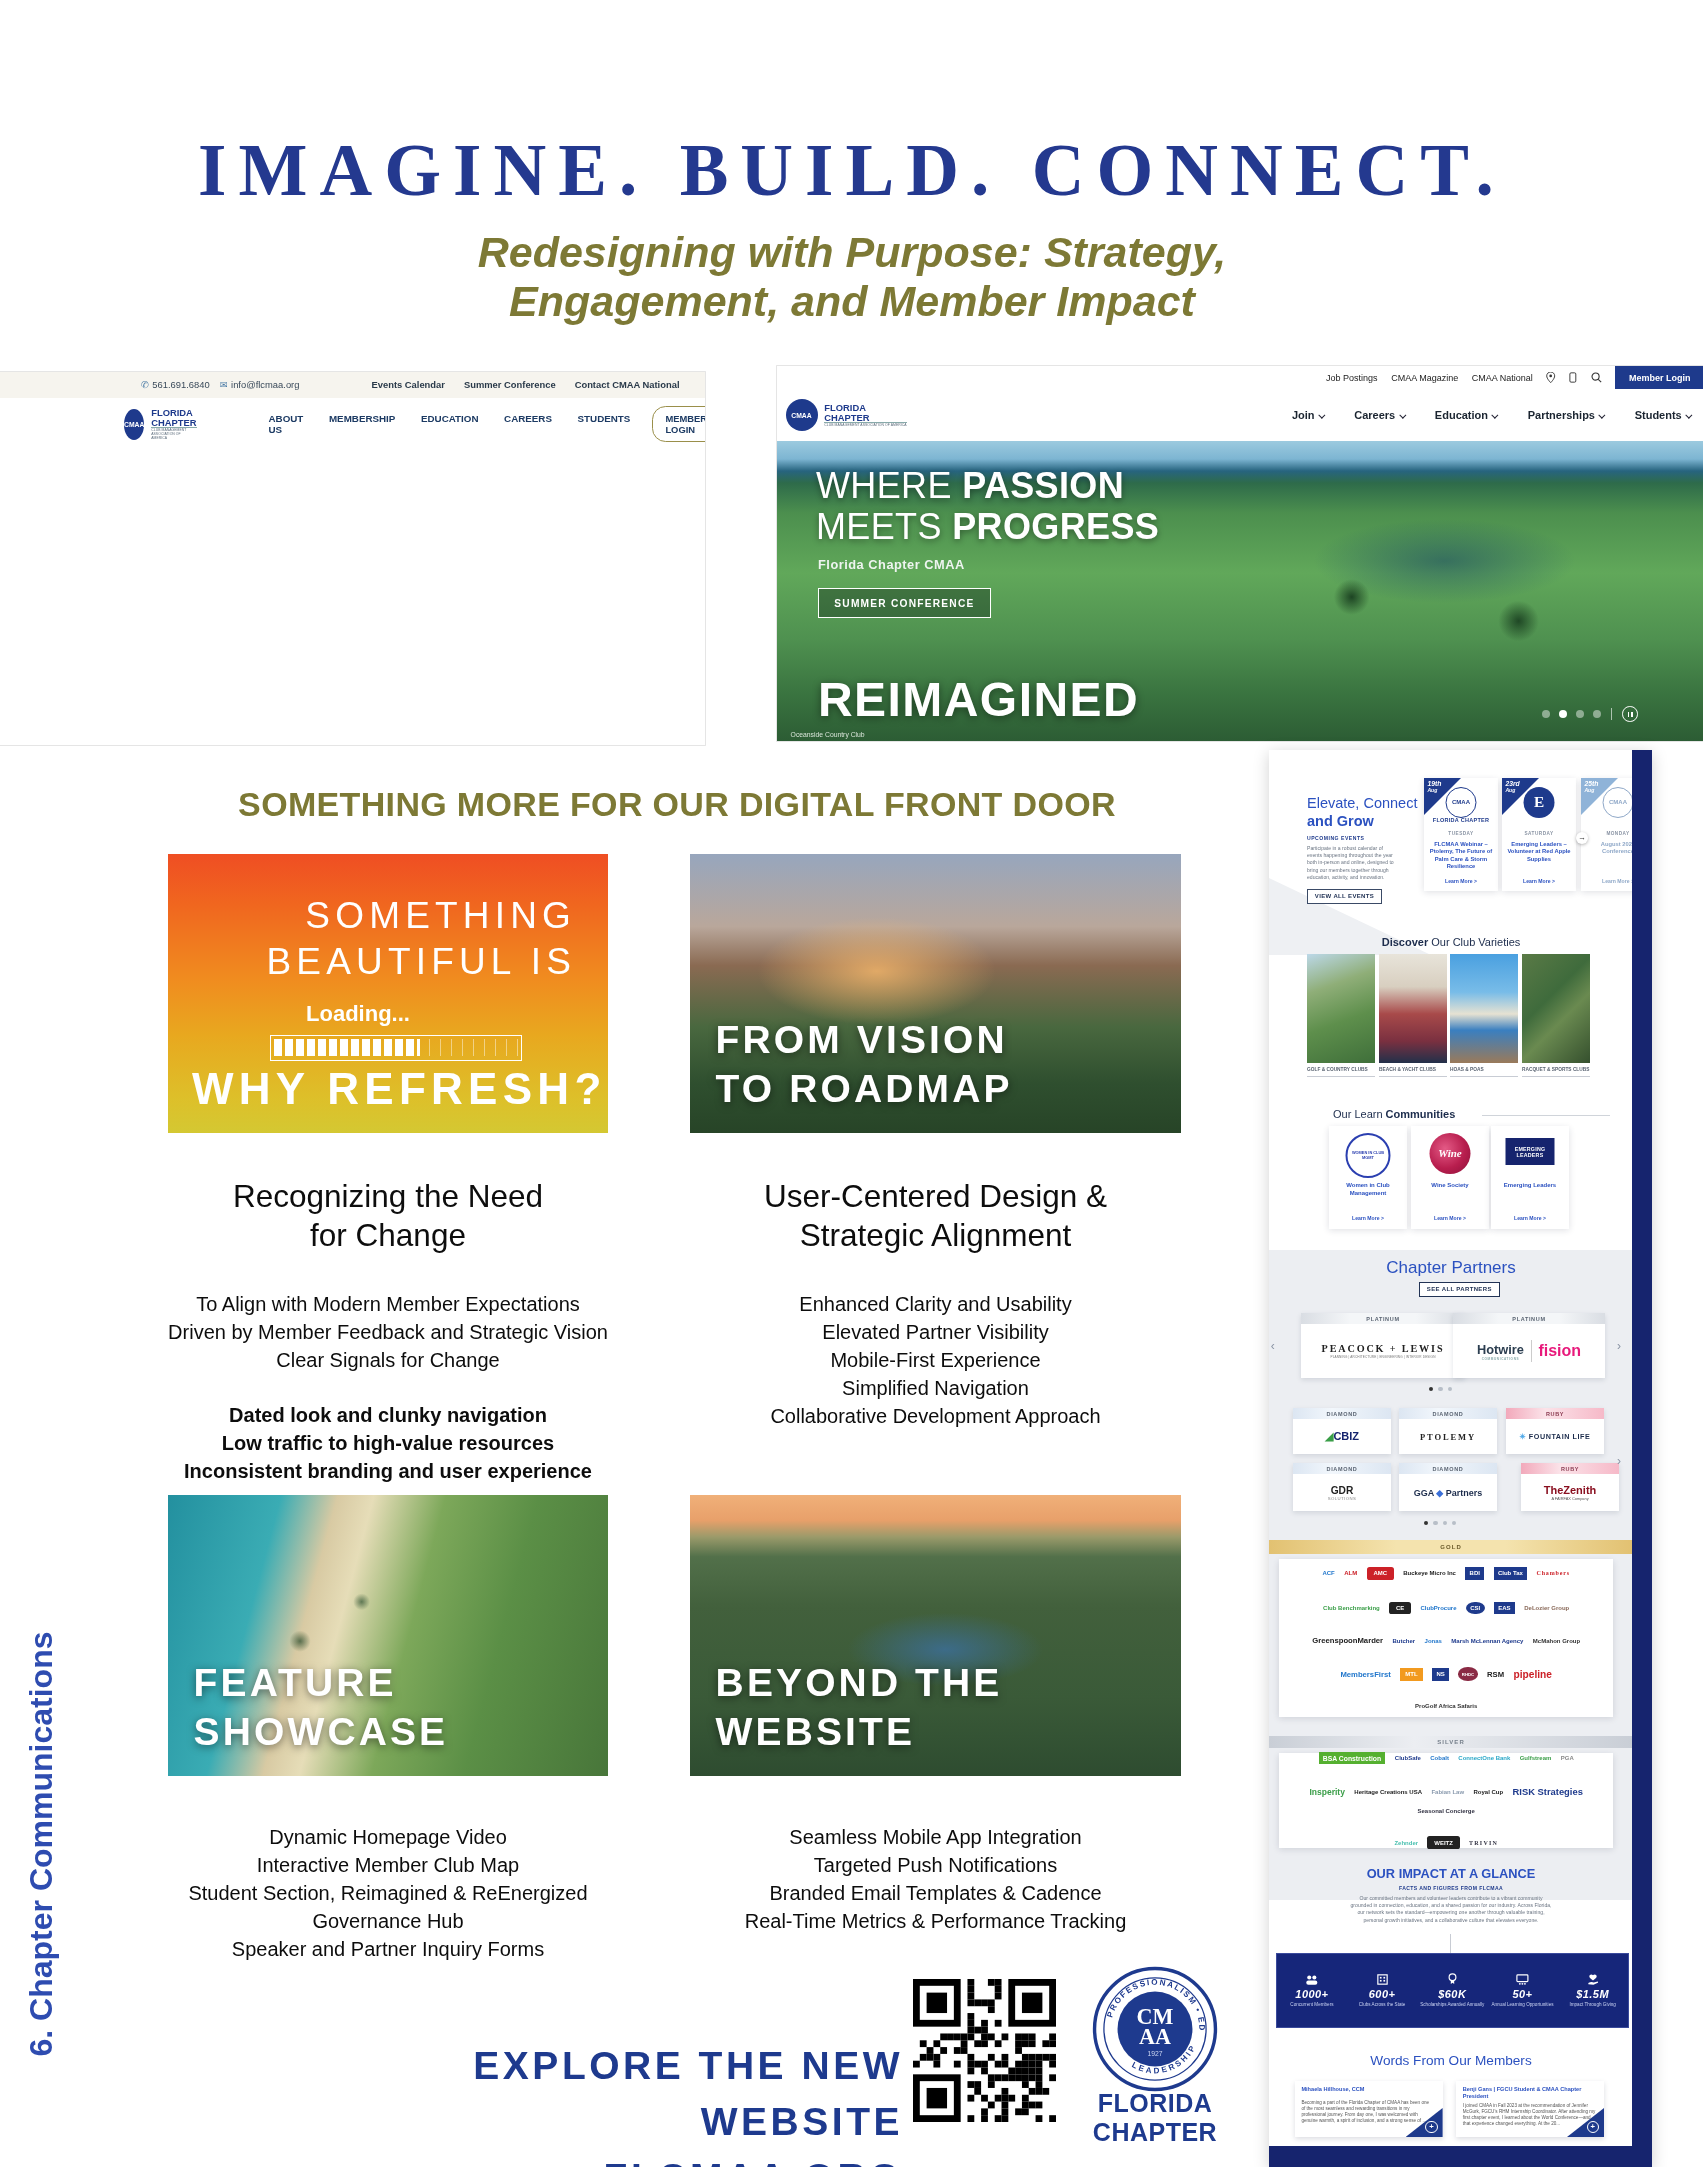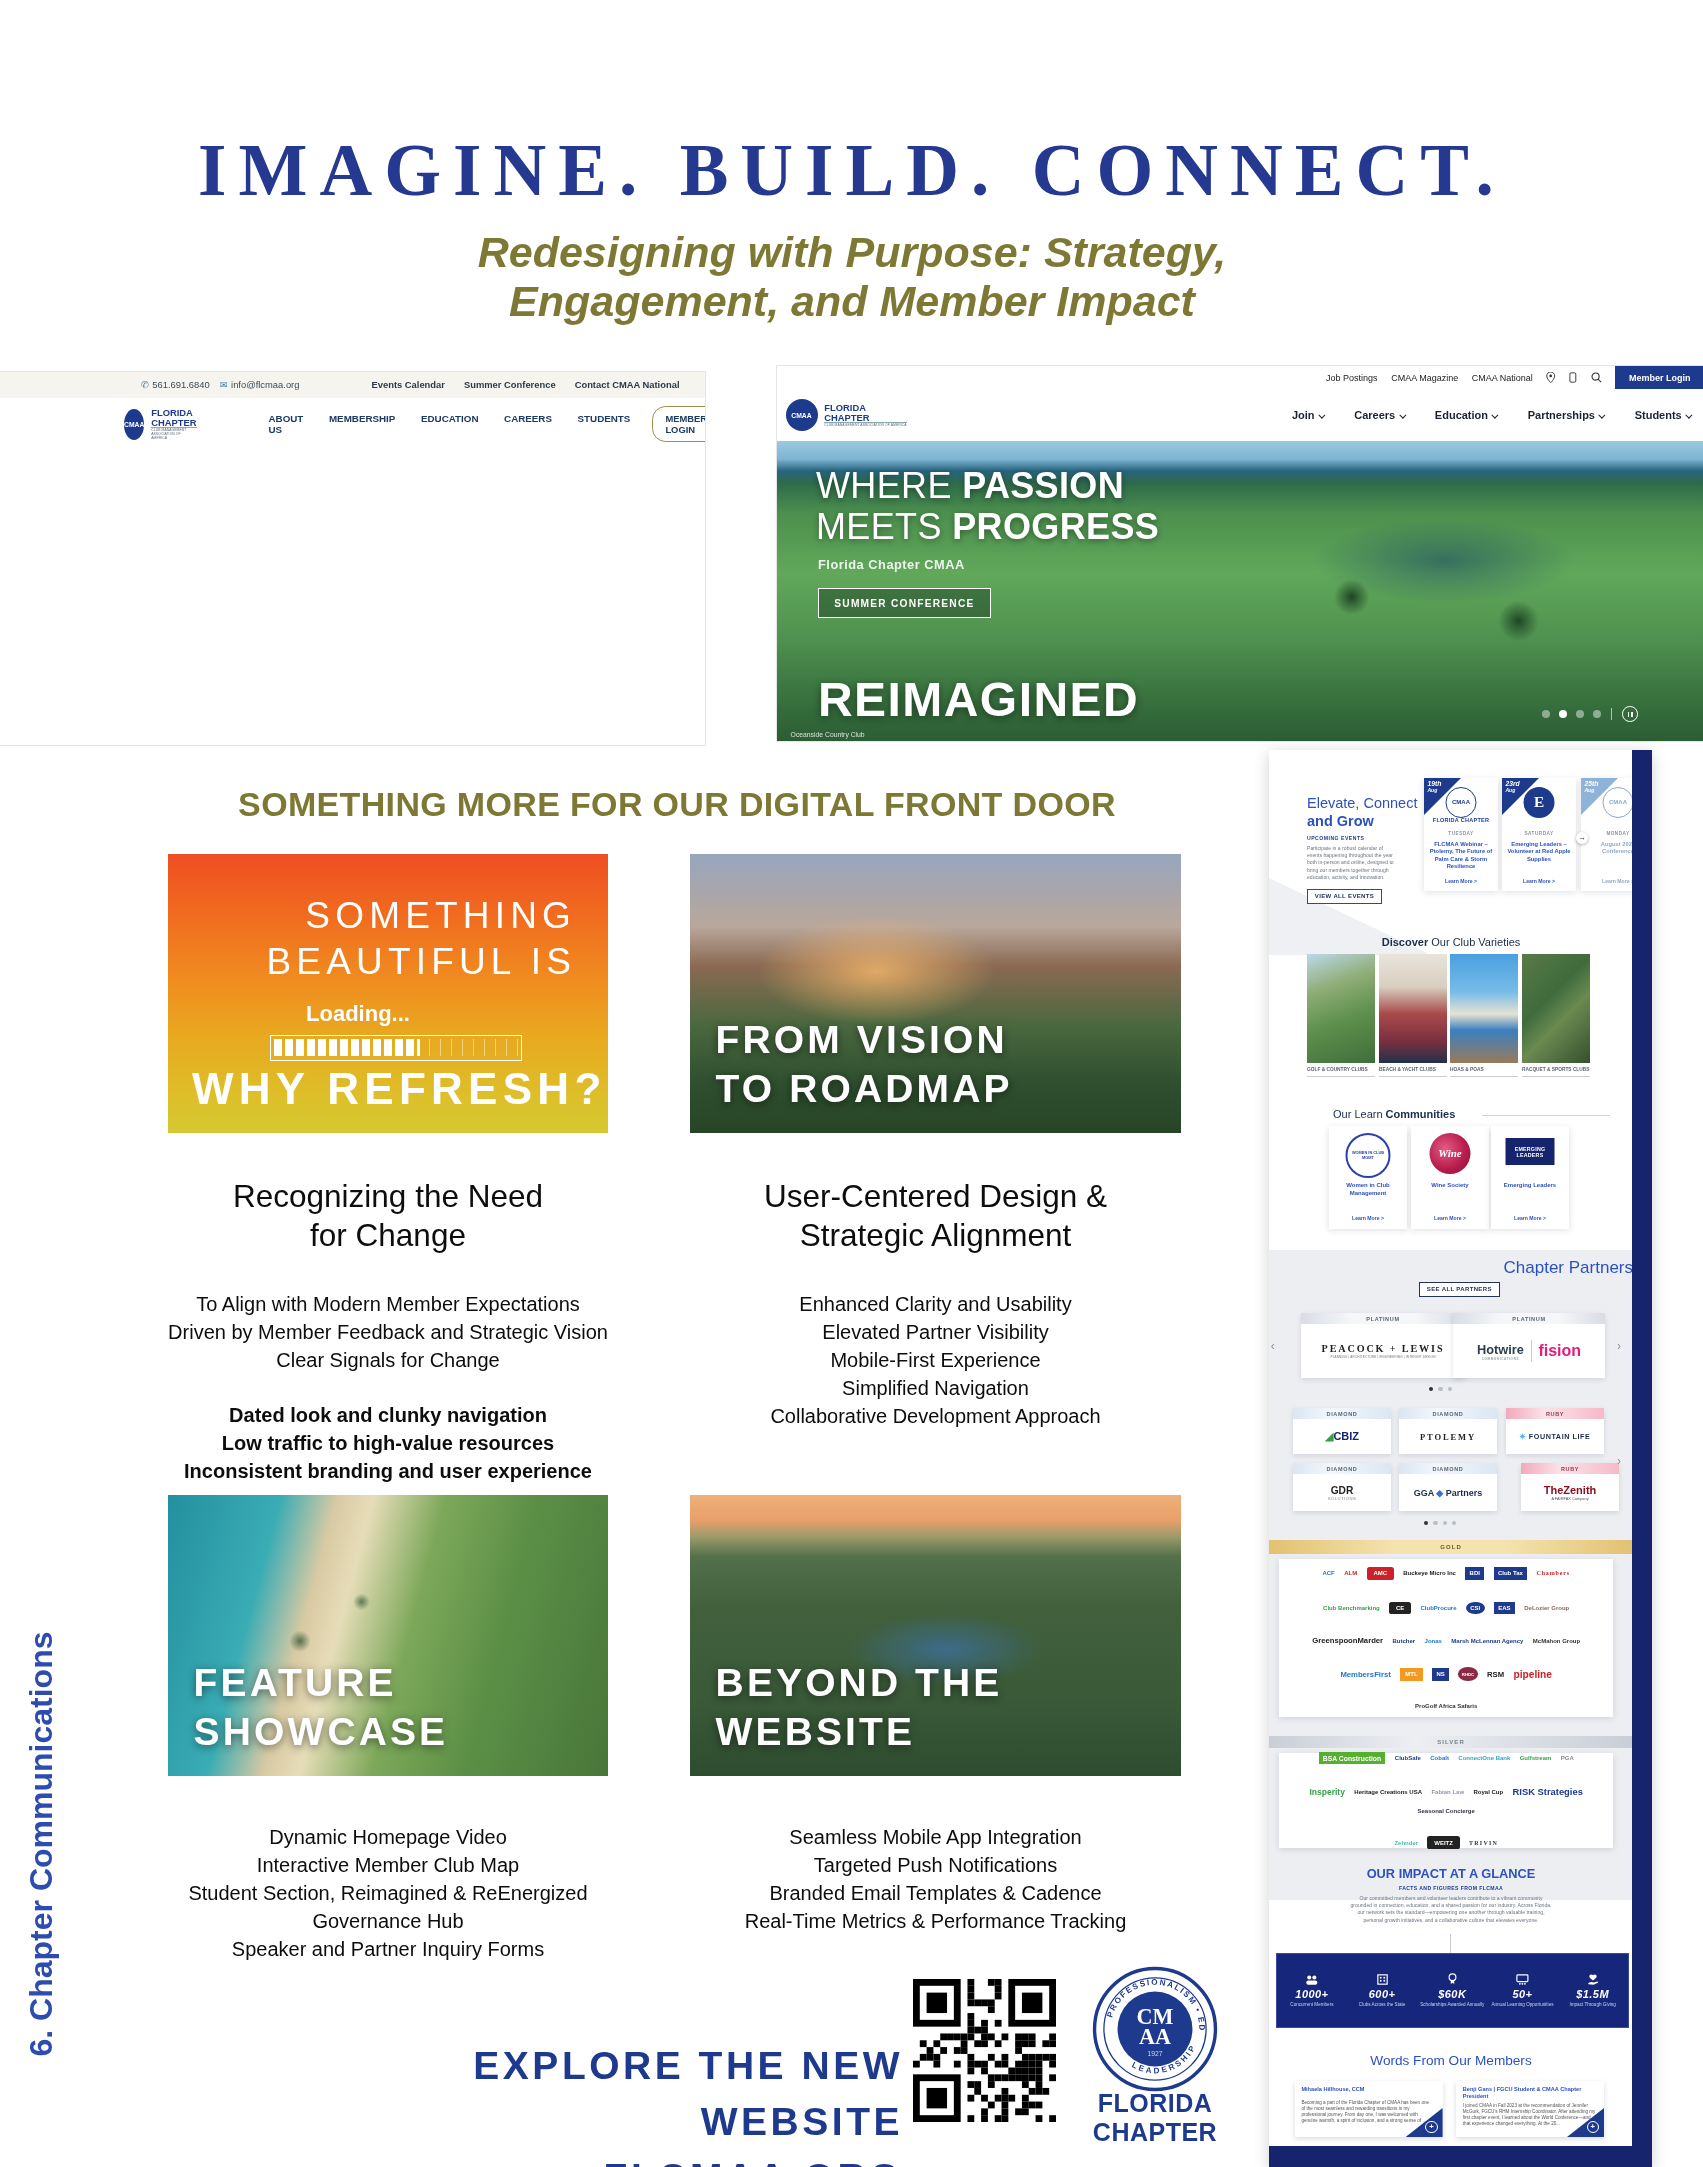--- a/index.html
+++ b/index.html
@@ -588,21 +588,21 @@
     </div>
     <div class="cm-card sb-card" style="left:222px;">
       <div class="abs" style="left:50%;top:12px;transform:translateX(-50%);width:49px;height:27px;background:#16246e;display:flex;align-items:center;justify-content:center;">
         <span style="font-size:5.3px;font-weight:800;color:#fff;letter-spacing:.04em;text-align:center;">EMERGING LEADERS</span>
       </div>
       <div class="cm-name">Emerging Leaders</div>
       <div class="cm-cta">Learn More &gt;</div>
     </div>
 
     <div class="pt-gray"></div>
-    <div class="abs" style="left:0;top:508px;width:364px;text-align:right;font-size:17px;color:#2b51c0;z-index:2;">Chapter Partners</div>
+    <div class="abs" style="left:0;top:508px;width:364px;text-align:center;font-size:17px;color:#2b51c0;z-index:2;">Chapter Partners</div>
     <span class="abs sb-btn" style="left:150px;top:532px;z-index:2;border-color:#223355;">SEE ALL PARTNERS</span>
 
     <span class="arrow" style="left:1.7px;top:589px;">‹</span>
     <span class="arrow" style="left:348px;top:589px;">›</span>
 
     <div class="tier-card" style="left:32px;top:563px;width:164px;height:65px;z-index:2;">
       <div class="tier-head">PLATINUM</div>
       <div class="tier-logo" style="height:54px;">
         <div style="font-family:'Liberation Serif',serif;font-size:10.2px;letter-spacing:.18em;color:#222;">PEACOCK + LEWIS</div>
         <div style="font-size:3.1px;font-weight:400;color:#777;letter-spacing:.05em;margin-top:1.7px;">PLANNING | ARCHITECTURE | ENGINEERING | INTERIOR DESIGN</div>

